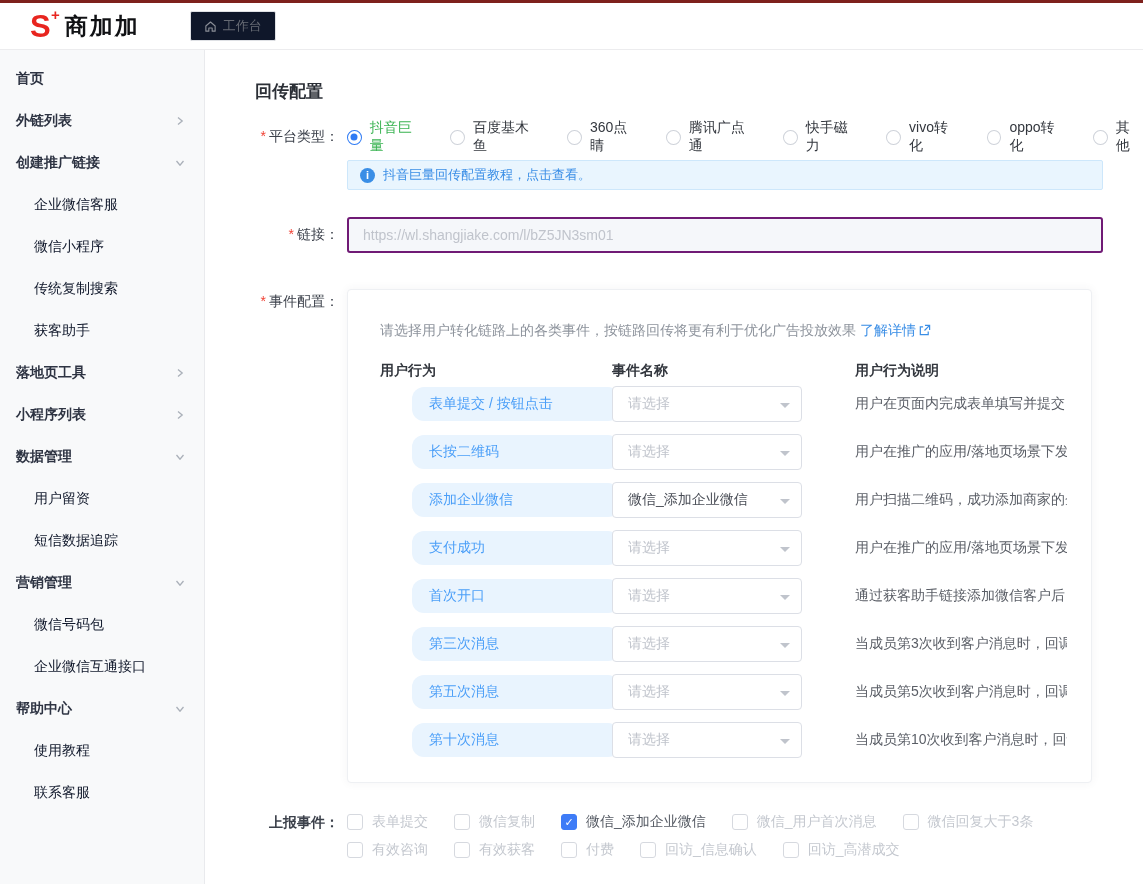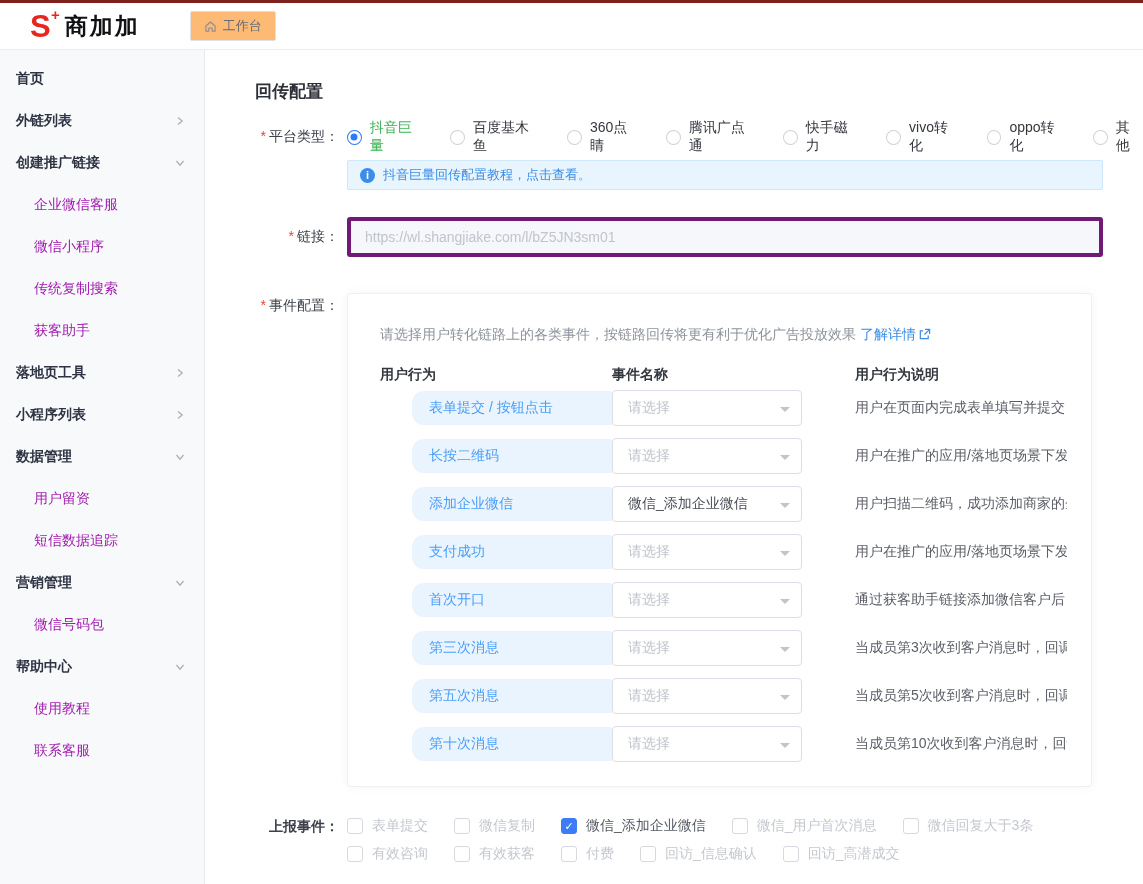--- a/index.html
+++ b/index.html
@@ -5,28 +5,28 @@
   * { margin:0; padding:0; box-sizing:border-box; }
   html,body { width:1143px; height:884px; overflow:hidden; background:#fff;
     font-family:"Liberation Sans","DejaVu Sans",sans-serif; }
   .topline { height:3px; background:#7e211d; }
   .topbar { height:47px; background:#fff; border-bottom:1px solid #ececee;
     display:flex; align-items:center; padding-left:30px; }
   .brand { display:flex; align-items:center; }
   .brand-mark { position:relative; color:#e8251f; font-size:31px; font-weight:800; line-height:1; }
   .brand-mark .plus { position:absolute; top:-4px; right:-9px; font-size:15px; font-style:normal; font-weight:800; }
   .brand-name { margin-left:14px; font-size:23px; font-weight:700; color:#101114; letter-spacing:2px; }
-  .ws-tab { margin-left:50px; height:30px; padding:0 13px; border:1px solid #dfe1e5; background:#fdba74;
+  .ws-tab { margin-left:50px; height:30px; padding:0 13px; border:1px solid #dfe1e5; background:#0f172a;
     border-radius:2px; display:flex; align-items:center; gap:6px; font-size:13px; color:#676b74; cursor:pointer; }
   .layout { display:flex; height:834px; }
   .sidebar { width:205px; background:#f8f9fa; border-right:1px solid #e9eaed; padding-top:8px; overflow:hidden; }
   .side-item { height:42px; display:flex; align-items:center; padding:0 18px 0 16px; font-size:14px;
     color:#2e3443; font-weight:700; cursor:pointer; }
   .side-item .lbl { flex:1; }
-  .side-item.sub { padding-left:34px; font-weight:400; color:#a21caf; }
+  .side-item.sub { padding-left:34px; font-weight:400; color:#0f172a; }
   .side-item.active { background:#fff; color:#4a6af2; }
   .side-item .chev { display:flex; align-items:center; }
   .side-item .chev.down svg { transform:rotate(90deg); }
   .main { flex:1; background:#fff; padding:30px 0 0 50px; }
   .page-title { font-size:17px; font-weight:600; color:#2b2f36; margin-bottom:24px; }
   .frow { display:flex; align-items:center; }
   .frow.top { align-items:flex-start; }
   .flabel { width:92px; min-width:92px; text-align:right; font-size:14px; color:#3c414b; padding-right:8px; }
   .req { color:#f04134; font-style:normal; margin-right:3px; }
   
@@ -37,21 +37,21 @@
   .radio.on .rdot::after { content:""; position:absolute; left:50%; top:50%; width:7px; height:7px;
     border-radius:50%; background:#2f7bf4; transform:translate(-50%,-50%); }
   .radio.on .rtxt { color:#3cb454; }
   
   .alert { width:756px; height:30px; margin-top:13px; background:#e9f5fe; border:1px solid #cde7fb;
     border-radius:2px; display:flex; align-items:center; gap:8px; padding:0 12px; font-size:13px; color:#3a8ee6; cursor:pointer; }
   .info-ic { width:15px; height:15px; border-radius:50%; background:#3a8ee6; color:#fff; font-size:11px;
     font-weight:700; line-height:15px; text-align:center; font-style:normal; flex:none; }
   
   .frow.linkrow { margin-top:27px; }
-  .link-input { width:756px; height:34px; background:#f5f7fa; border:4px solid #701a75; border-radius:3px;
+  .link-input { width:756px; height:34px; background:#f5f7fa; border:2px solid #701a75; border-radius:3px;
     color:#c0c4cc; font-size:14px; padding:16px 14px; font-family:inherit; }
   
   .frow.eventsrow { margin-top:36px; }
   .frow.eventsrow .flabel { padding-top:4px; }
   .panel { width:745px; background:#fff; border:1px solid #eef0f3; border-radius:4px;
     box-shadow:0 0 10px rgba(60,70,90,.06); padding:30px 24px 18px 32px; }
   .intro { font-size:14px; color:#8d939c; line-height:20px; margin-bottom:22px; }
   .intro a { color:#3a8ee6; text-decoration:none; cursor:pointer; margin-left:4px; display:inline-flex; align-items:center; gap:2px; }
   .egrid { display:grid; grid-template-columns:232px 243px 1fr; align-items:center; }
   .thead { margin-bottom:0; }
@@ -162,20 +162,23 @@
         <span class="lbl">营销管理</span>
         <span class="chev down">
           <svg width="12" height="12" viewBox="0 0 12 12">
             <polyline points="4,2.5 8.2,6 4,9.5" fill="none" stroke="#aab0b9" stroke-width="1.3"></polyline>
           </svg>
         </span>
       </div>
       <div class="side-item sub">
         <span class="lbl">微信号码包</span>
       </div>
+      <div class="side-item sub">
+        <span class="lbl">企业微信互通接口</span>
+      </div>
       <div class="side-item">
         <span class="lbl">帮助中心</span>
         <span class="chev down">
           <svg width="12" height="12" viewBox="0 0 12 12">
             <polyline points="4,2.5 8.2,6 4,9.5" fill="none" stroke="#aab0b9" stroke-width="1.3"></polyline>
           </svg>
         </span>
       </div>
       <div class="side-item sub">
         <span class="lbl">使用教程</span>

